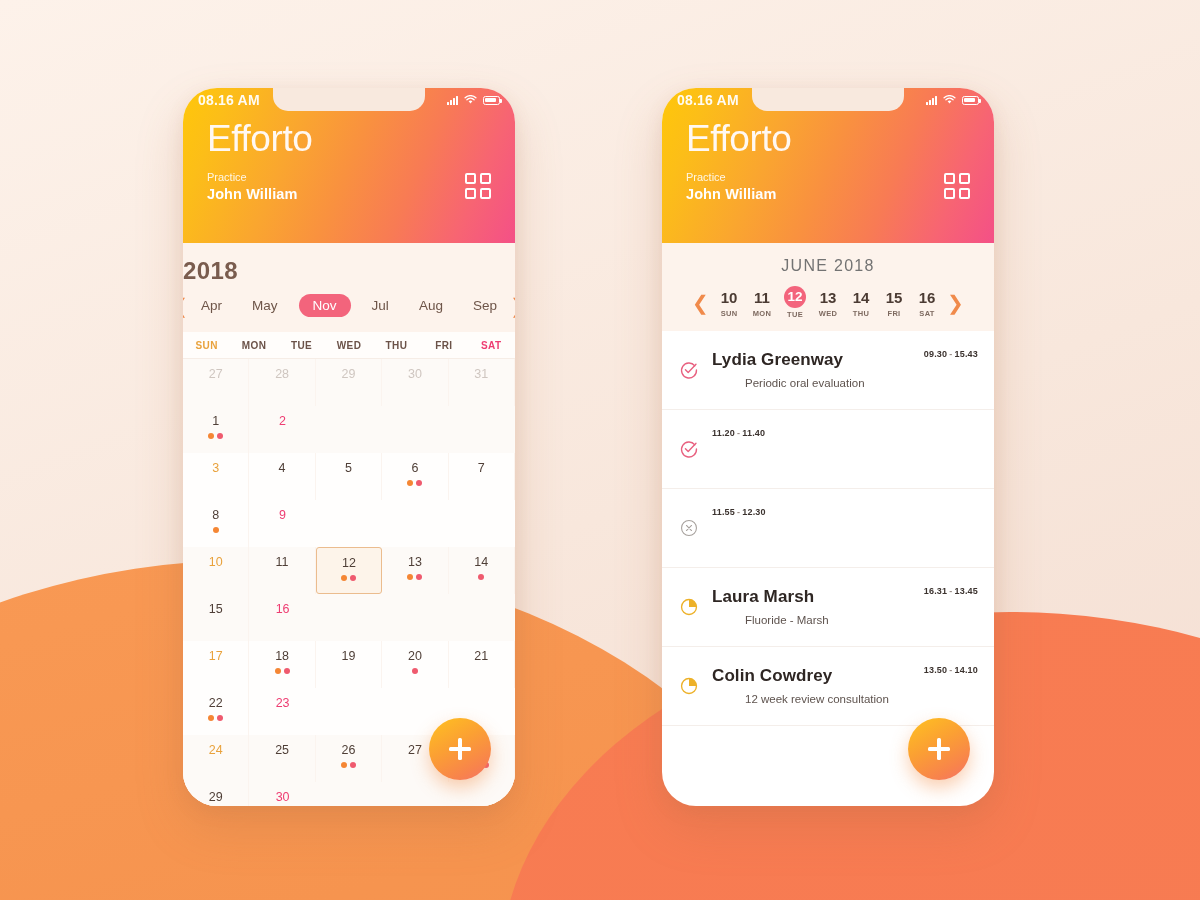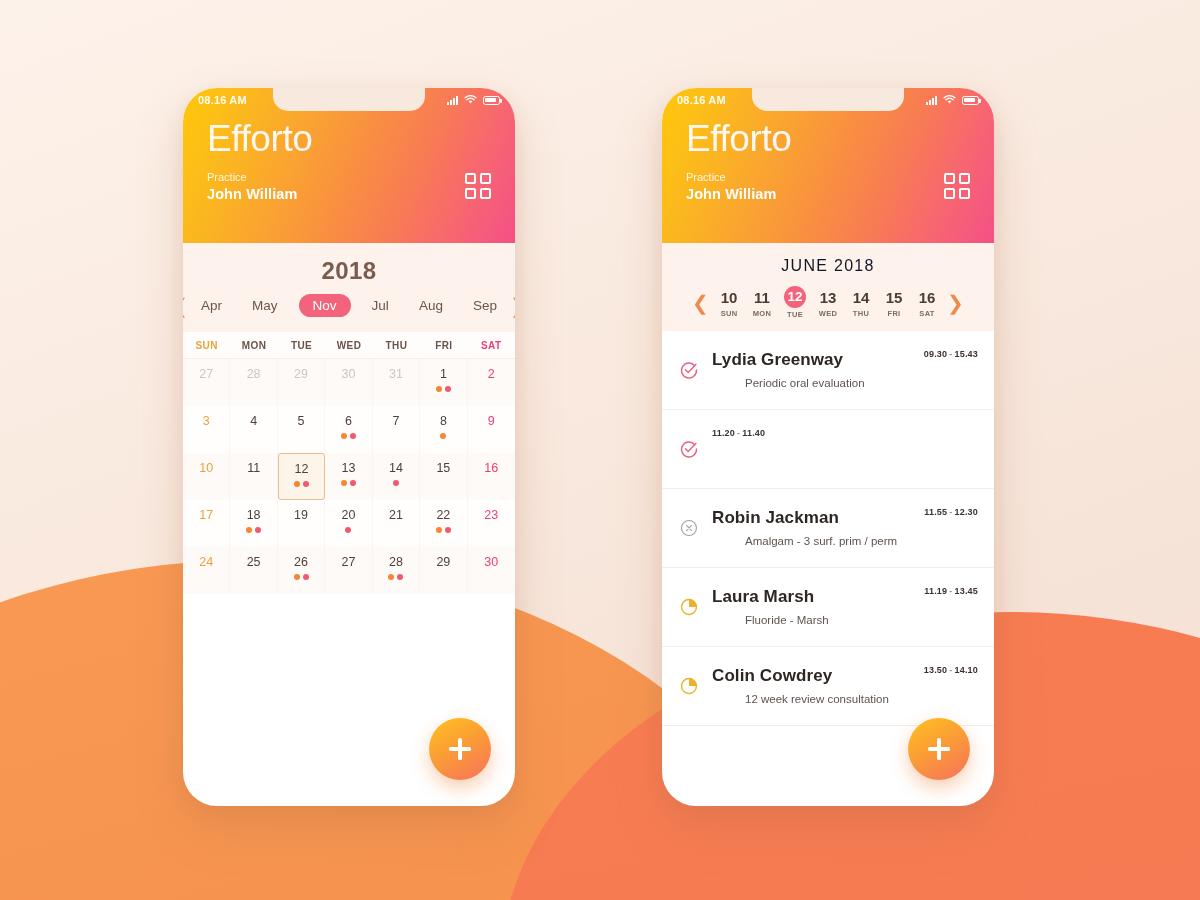--- a/index.html
+++ b/index.html
@@ -75,21 +75,21 @@
   }
   .statusbar {
     position: relative;
     height: 24px;
     display: flex;
     align-items: center;
     justify-content: space-between;
     padding: 0 15px;
   }
   .status-time {
-    font-size: 11px;
+    font-size: 14px;
     font-weight: bold;
     letter-spacing: 0.2px;
     opacity: .95;
   }
   .status-icons {
     display: flex;
     align-items: center;
     gap: 6px;
   }
   .sig { display: flex; align-items: flex-end; gap: 1px; height: 9px; }
@@ -147,21 +147,21 @@
   }
   .grid-icon span {
     border: 2px solid #FFFFFF;
     border-radius: 2px;
   }
 
   
   .monthbar {
     background: #FDF3EC;
     padding: 14px 0 15px 0;
-    text-align: center;
+    text-align: left;
   }
   .year-label {
     font-size: 24px;
     color: #7A5C4E;
     font-weight: bold;
     letter-spacing: .4px;
   }
   .month-row {
     display: flex;
     align-items: center;
@@ -204,21 +204,21 @@
     font-weight: bold;
     letter-spacing: .4px;
     color: #6B5248;
   }
   .dow span.sun { color: #E9A23C; }
   .dow span.sat { color: #EE3D72; }
 
   .weeks { background: #FFFEFD; }
   .week {
     display: grid;
-    grid-template-columns: repeat(7, 1fr);
+    grid-template-columns: repeat(5, 1fr);
   }
   .week:nth-child(odd) { background: #FDFAF7; }
   .day {
     height: 47px;
     position: relative;
     display: flex;
     flex-direction: column;
     align-items: center;
     justify-content: flex-start;
     padding-top: 9px;
@@ -249,21 +249,21 @@
   .dots i.p { background: #EF5A6E; }
 
   
   .daybar {
     background: #FDF3EC;
     padding: 14px 0 12px 0;
     text-align: center;
   }
   .month-title {
     font-size: 16px;
-    color: #0f172a;
+    color: #737373;
     letter-spacing: 1.3px;
     text-align: center;
   }
   .day-row {
     display: flex;
     align-items: center;
     justify-content: center;
     gap: 2px;
     margin-top: 11px;
     padding: 0 8px;
@@ -698,36 +698,32 @@
             <path d="M17.4 6.4 A8.2 8.2 0 1 0 19.2 11" stroke="#E8607F" stroke-width="1.5" fill="none" stroke-linecap="round"></path>
             <path d="M7.1 10.7 L10.1 13.7 L18.7 4.6" stroke="#E8607F" stroke-width="1.5" fill="none" stroke-linecap="round" stroke-linejoin="round"></path>
           </svg></div>
         <div class="appt-time"><span>11.20</span><span class="sep">-</span><span>11.40</span></div>
       </div>
       <div class="appt">
         <div class="appt-icon"><svg viewBox="0 0 22 22" width="20" height="20">
             <circle cx="11" cy="11" r="8.2" stroke="#A7A19D" stroke-width="1.2" fill="none"></circle>
             <path d="M8.2 8.2 L13.8 13.8 M13.8 8.2 L8.2 13.8" stroke="#A7A19D" stroke-width="1.2" fill="none" stroke-linecap="round"></path>
           </svg></div>
-        <div class="appt-main">
-          <div class="appt-name">Robin Jackman</div>
-          <div class="appt-desc">Amalgam - 3 surf. prim / perm</div>
-        </div>
         <div class="appt-time"><span>11.55</span><span class="sep">-</span><span>12.30</span></div>
       </div>
       <div class="appt">
         <div class="appt-icon"><svg viewBox="0 0 22 22" width="20" height="20">
             <circle cx="11" cy="11" r="8.2" stroke="#EDB128" stroke-width="1.5" fill="none"></circle>
             <path d="M11 11 L11 2.8 A8.2 8.2 0 0 1 19.2 11 Z" fill="#EDB128"></path>
           </svg></div>
         <div class="appt-main">
           <div class="appt-name">Laura Marsh</div>
           <div class="appt-desc">Fluoride - Marsh</div>
         </div>
-        <div class="appt-time"><span>11.19</span><span class="sep">-</span><span>13.45</span></div>
+        <div class="appt-time"><span>16.31</span><span class="sep">-</span><span>13.45</span></div>
       </div>
       <div class="appt">
         <div class="appt-icon"><svg viewBox="0 0 22 22" width="20" height="20">
             <circle cx="11" cy="11" r="8.2" stroke="#EDB128" stroke-width="1.5" fill="none"></circle>
             <path d="M11 11 L11 2.8 A8.2 8.2 0 0 1 19.2 11 Z" fill="#EDB128"></path>
           </svg></div>
         <div class="appt-main">
           <div class="appt-name">Colin Cowdrey</div>
           <div class="appt-desc">12 week review consultation</div>
         </div>

